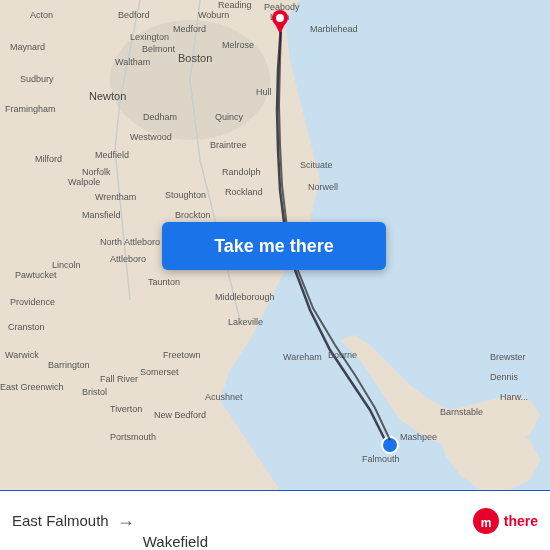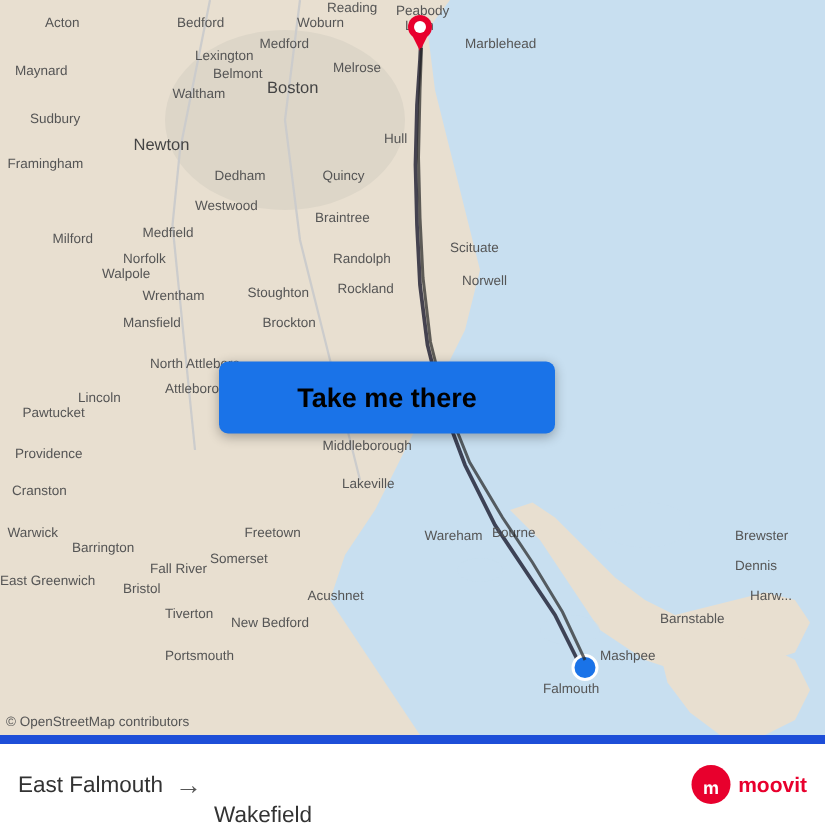--- a/index.html
+++ b/index.html
@@ -24,46 +24,45 @@
     #map-svg {
       width: 100%;
       height: 100%;
       position: absolute;
       top: 0; left: 0;
     }
 
     #take-me-there-btn {
       position: absolute;
       top: 222px;
-      left: 146px;
+      left: 162px;
       width: 224px;
       height: 48px;
       background: #1a73e8;
-      color: #000000;
+      color: #ffffff;
       border: none;
       border-radius: 6px;
       font-size: 18px;
       font-weight: 600;
       cursor: pointer;
       display: flex;
       align-items: center;
       justify-content: center;
       box-shadow: 0 2px 8px rgba(0,0,0,0.3);
       z-index: 10;
-      margin-top: 19px;
     }
 
     #bottom-bar {
       width: 550px;
       height: 60px;
       background: white;
       display: flex;
       align-items: center;
       padding: 0 12px;
-      border-top: 6px solid #1d4ed8;
+      border-top: 1px solid #1d4ed8;
       position: absolute;
       bottom: 0;
       left: 0;
     }
 
     .route-info {
       display: flex;
       align-items: center;
       flex: 1;
     }
@@ -270,29 +269,28 @@
     </g>
 
     <circle cx="390" cy="445" r="8" fill="#1a73e8" stroke="white" stroke-width="2"></circle>
 
     <path d="M 390,440 L 375,408 L 355,375 L 335,345 L 313,308 L 297,268 L 287,228 L 282,185 L 280,145 L 279,105 L 280,60 L 281,32" stroke="#222" stroke-width="2" fill="none" opacity="0.7"></path>
 
   </svg>
 
   <button id="take-me-there-btn">Take me there</button>
 
-  <div class="copyright-text" style="position:absolute; bottom:4px; left:4px; font-size:9px; color:#555; z-index:5;">© OpenStreetMap contributors</div>
 </div>
 
 <div id="bottom-bar">
   <div class="route-info">
     <span class="route-from">East Falmouth</span>
     <span class="route-arrow">→</span>
     <span class="route-to">Wakefield</span>
   </div>
   <div class="moovit-logo">
     <svg class="moovit-icon" viewBox="0 0 28 28" xmlns="http://www.w3.org/2000/svg">
       <circle cx="14" cy="14" r="13" fill="#e8002d"></circle>
       <text x="14" y="20" text-anchor="middle" font-size="12" font-weight="bold" fill="white" font-family="Arial">m</text>
     </svg>
-    <span class="moovit-text">moovit</span>
+    <span class="moovit-text">there</span>
   </div>
 </div>
 
 </body></html>

